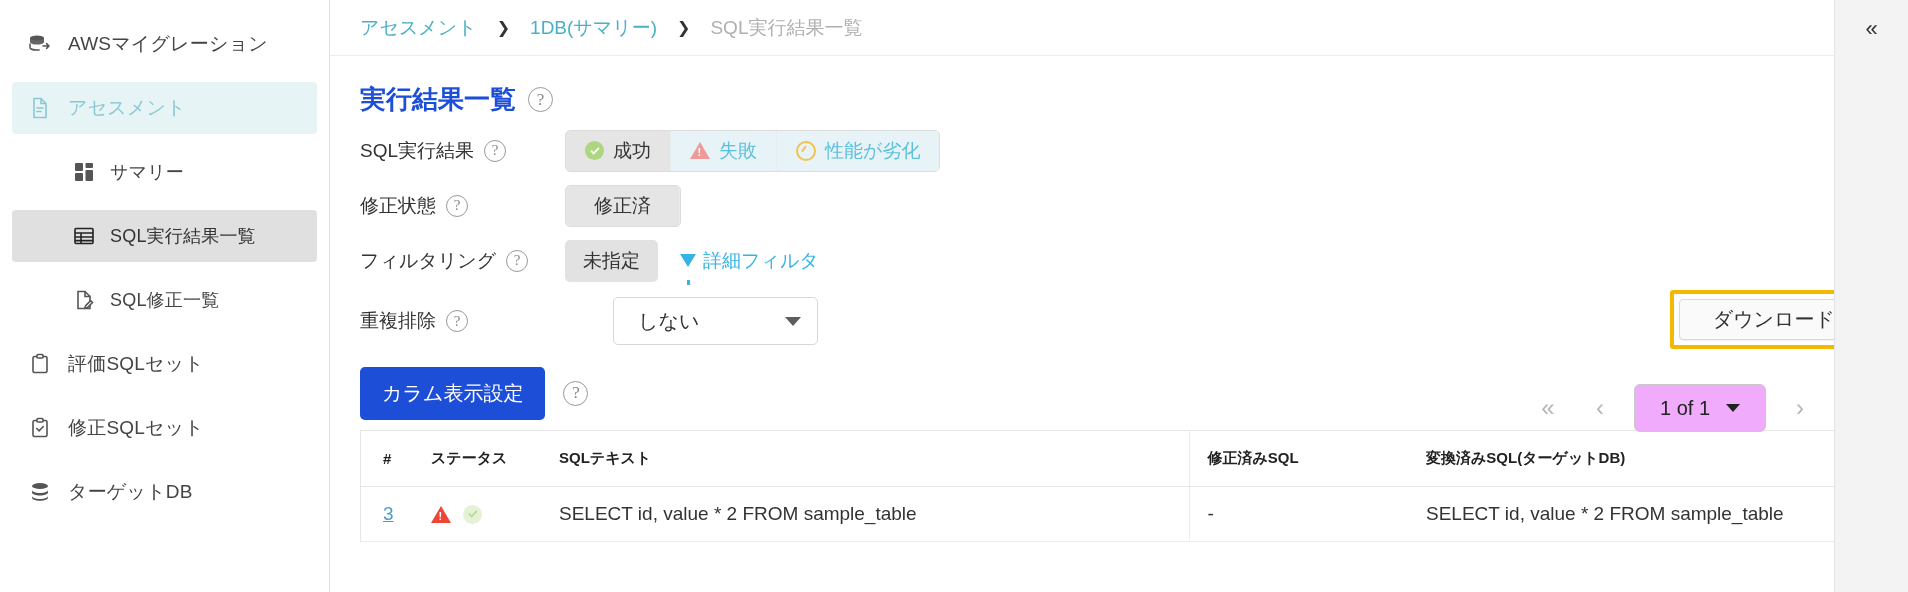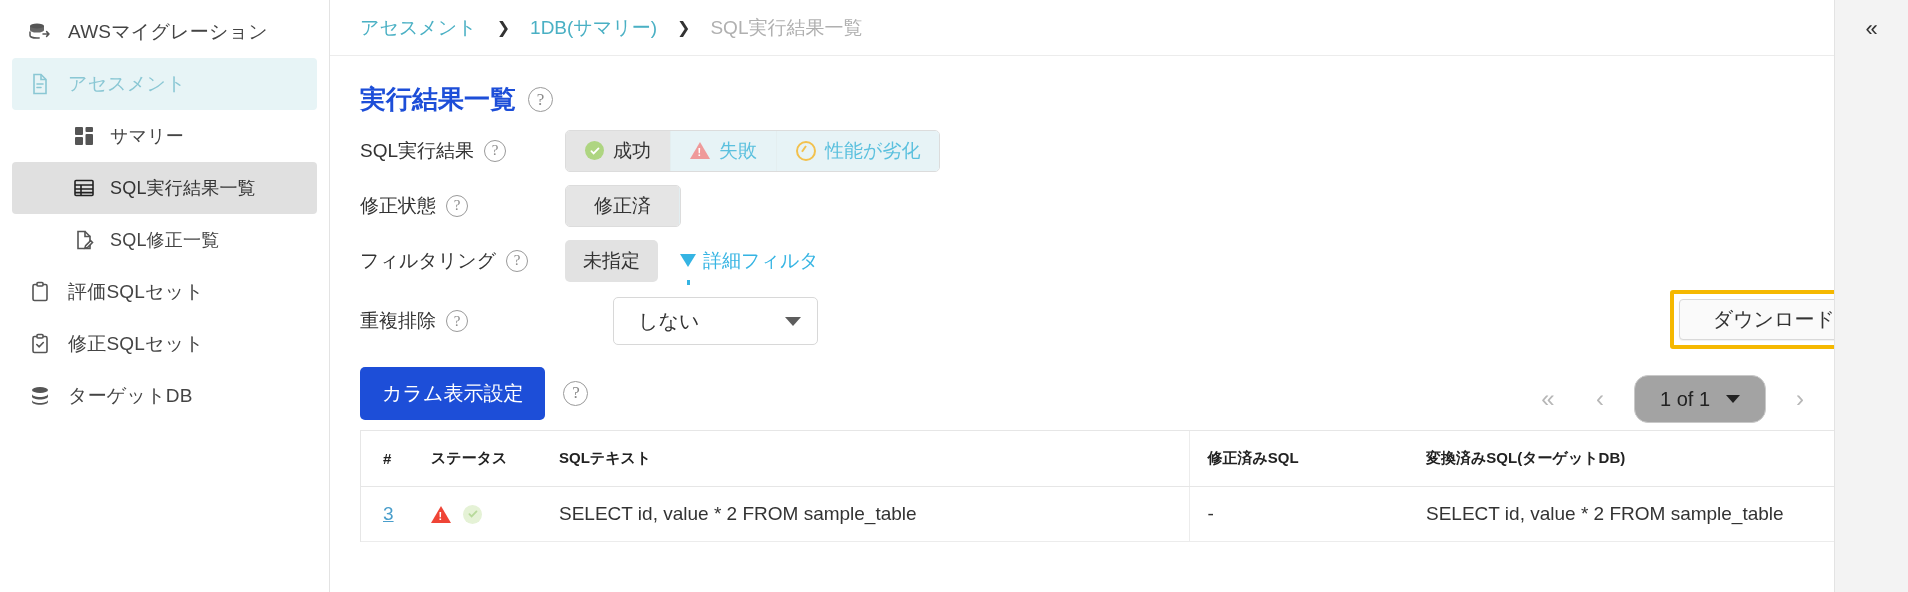--- a/index.html
+++ b/index.html
@@ -15,21 +15,21 @@
   .sidebar {
     width: 330px; min-width: 330px; height: 592px;
     background: #ffffff;
     border-right: 1px solid #e3e3e3;
     padding-top: 6px;
     position: relative;
   }
   .nav-item {
     display: flex; align-items: center;
     height: 52px;
-    margin: 0 12px;
+    margin: 12px 12px;
     border-radius: 4px;
     cursor: pointer;
     color: #444;
     font-size: 19px;
   }
   .nav-item .ico {
     width: 56px; min-width: 56px;
     display: flex; align-items: center; justify-content: center;
     color: #555;
   }
@@ -188,24 +188,24 @@
   .pager {
     position: absolute; right: 0; top: 6px;
     display: flex; align-items: center; gap: 0;
   }
   .pg-ico {
     width: 52px; text-align: center; color: #b7b7b7;
     font-size: 24px; cursor: pointer; user-select: none;
   }
   .pg-box {
     width: 132px; height: 48px;
-    border: 1px solid #c9c9c9; border-radius: 14px;
+    border: 1px solid #c9c9c9; border-radius: 6px;
     display: flex; align-items: center; justify-content: center; gap: 16px;
-    font-size: 20px; color: #222; cursor: pointer; background:#a3a3a3;
-    margin: 7px 8px;
+    font-size: 20px; color: #222; cursor: pointer; background:#f0abfc;
+    margin: 16px 8px;
   }
   .pg-caret { width:0;height:0;border-left:7px solid transparent;border-right:7px solid transparent;
               border-top:8px solid #222; }
 
   
   .tbl-wrap {
     margin-top: 6px;
     border: 1px solid #e6e6e6;
     border-bottom: none;
     background: #fff;

